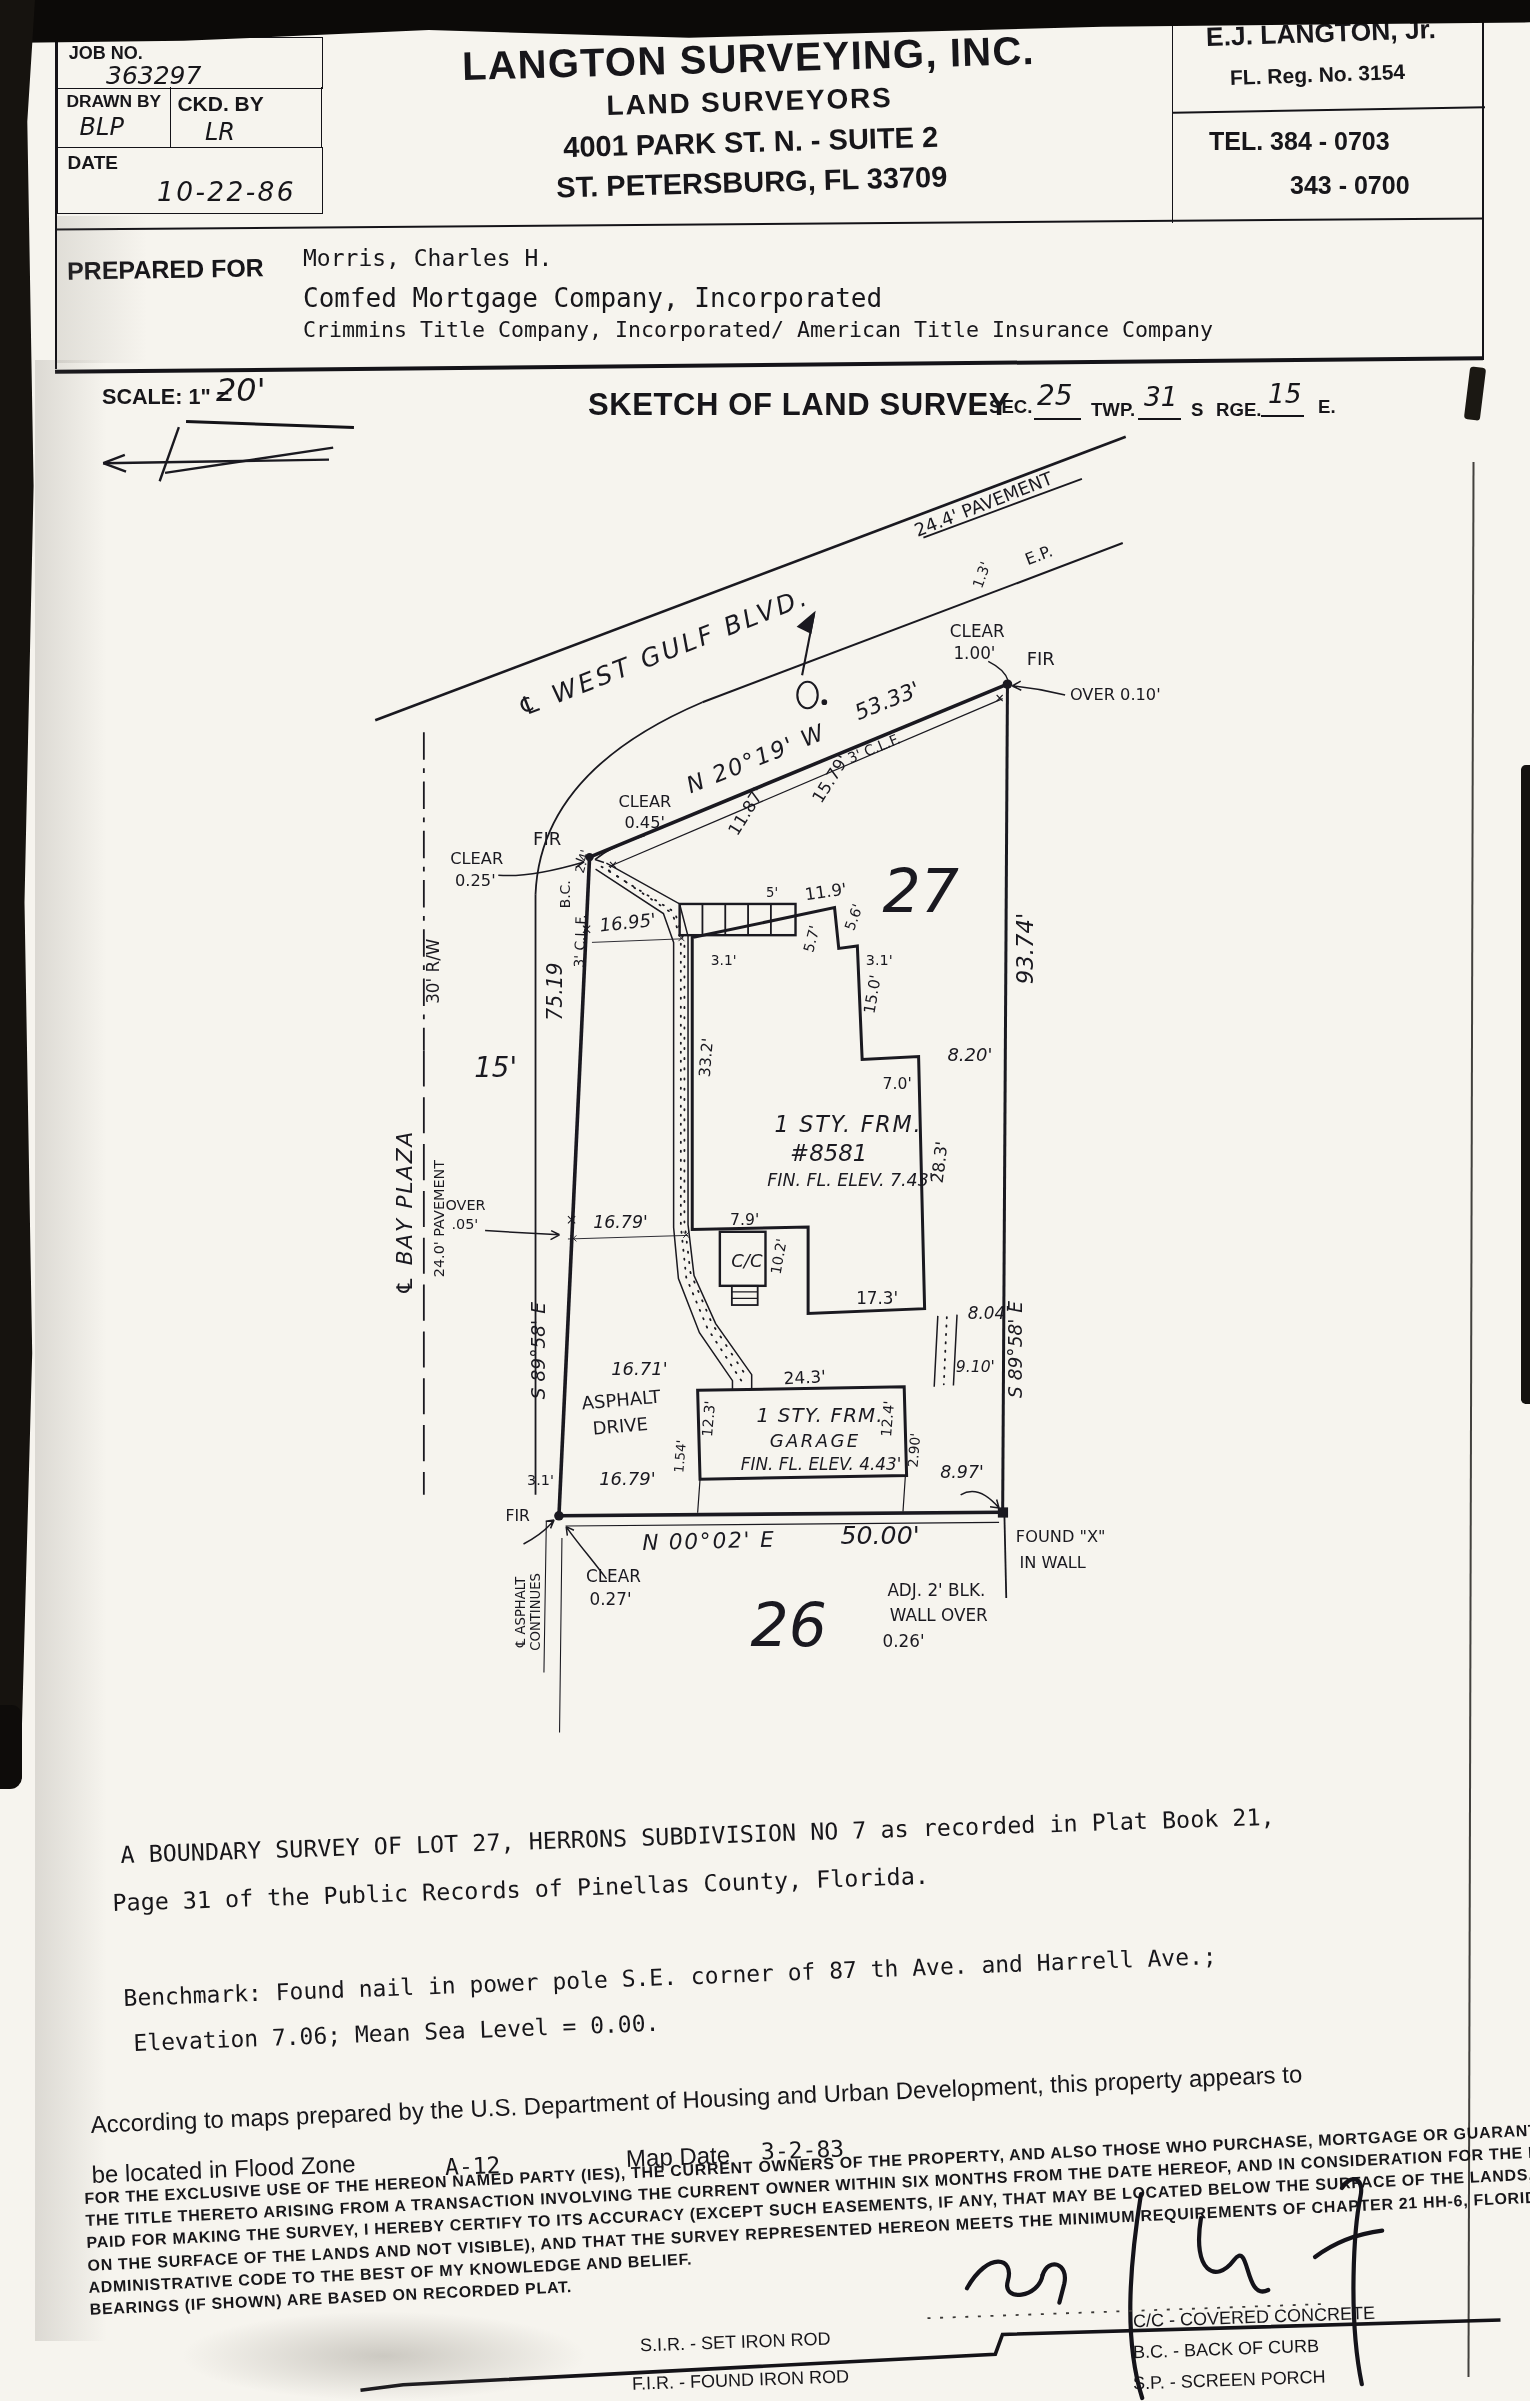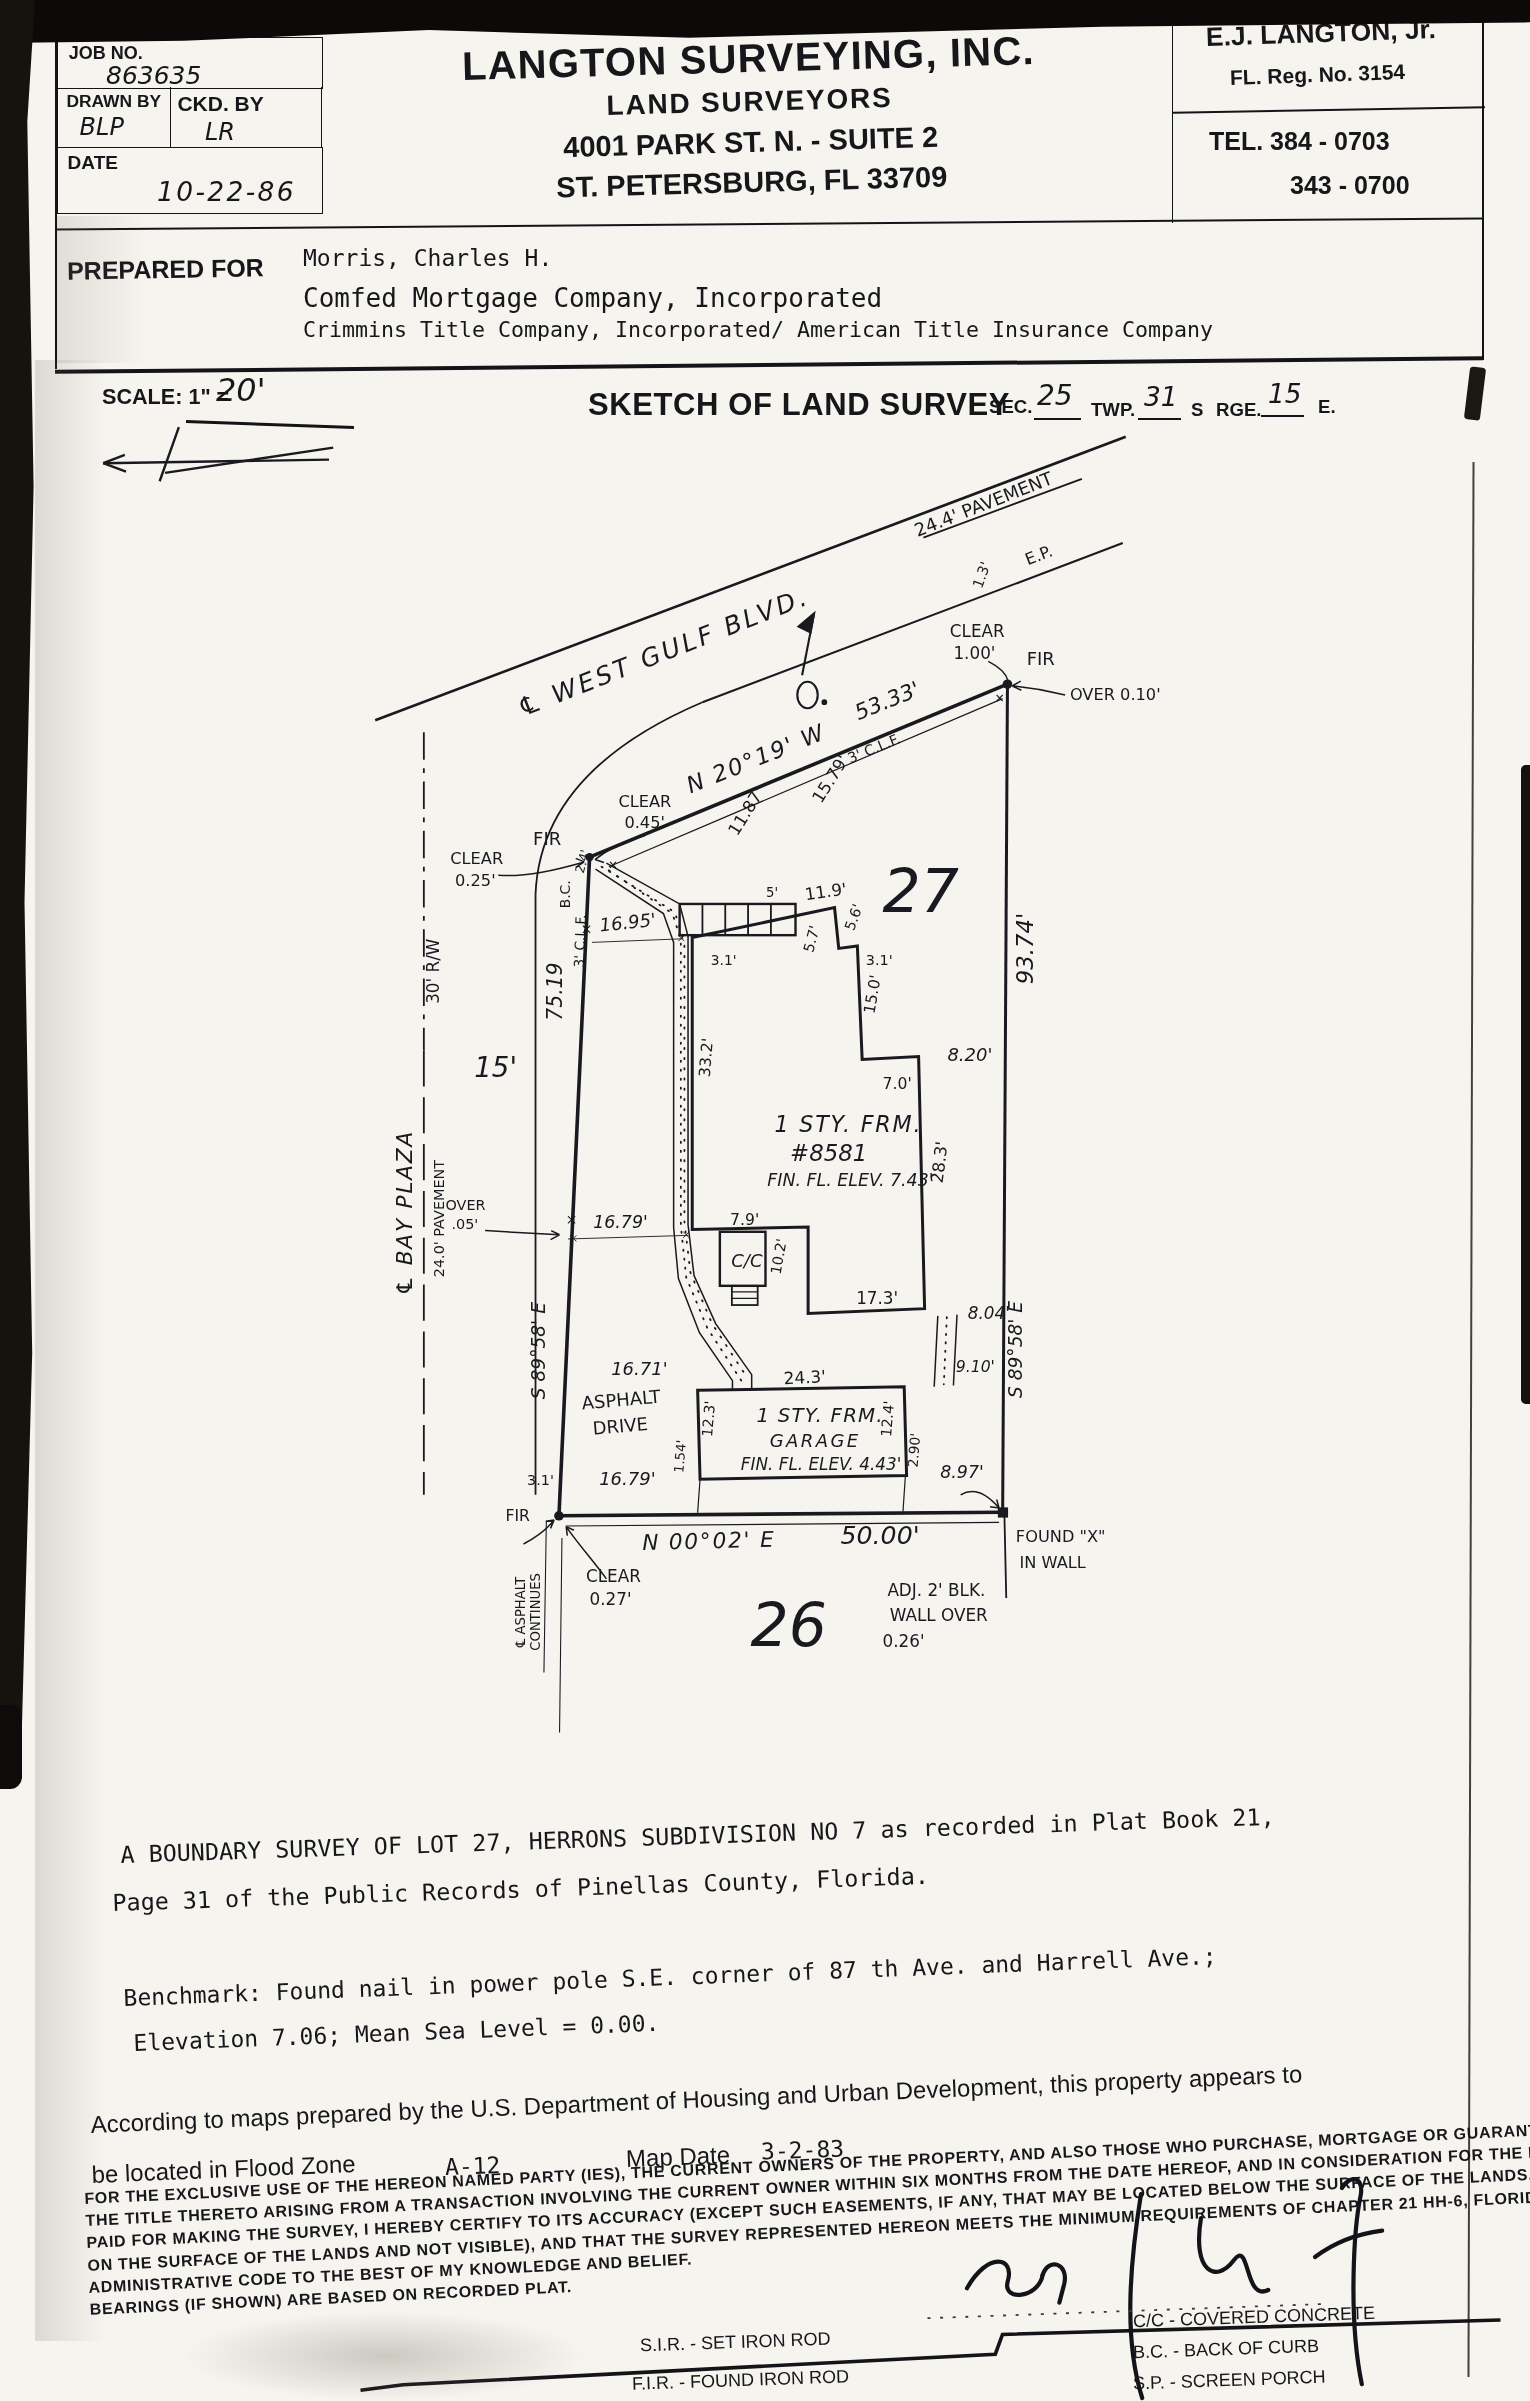--- a/index.html
+++ b/index.html
@@ -15,21 +15,21 @@
   .finep{font-weight:bold;letter-spacing:0.7px;font-size:16px;white-space:nowrap;}
   .smudge{pointer-events:none;}
 </style>
 </head>
 <body>
 
 <div class="page">
 
   <div class="abs box" style="left:57px;top:37px;width:264px;height:50px;">
     <div class="abs bold" style="left:10.8px;top:4.8px;font-size:18px;">JOB NO.</div>
-    <div class="abs hand" style="left:48px;top:23px;font-size:25px;">863635</div>
+    <div class="abs hand" style="left:48px;top:23px;font-size:25px;">363297</div>
   </div>
   <div class="abs box" style="left:57px;top:87px;width:112px;height:60px;border-top:none;">
     <div class="abs bold" style="left:8.4px;top:3.6px;font-size:17.4px;">DRAWN BY</div>
     <div class="abs hand" style="left:21.6px;top:26.4px;font-size:24px;">BLP</div>
   </div>
   <div class="abs box" style="left:169px;top:87px;width:152px;height:60px;border-top:none;border-left:none;">
     <div class="abs bold" style="left:8.4px;top:4.8px;font-size:21px;">CKD. BY</div>
     <div class="abs hand" style="left:36px;top:31px;font-size:24px;">LR</div>
   </div>
   <div class="abs box" style="left:57px;top:147px;width:264px;height:66px;border-top:none;">

